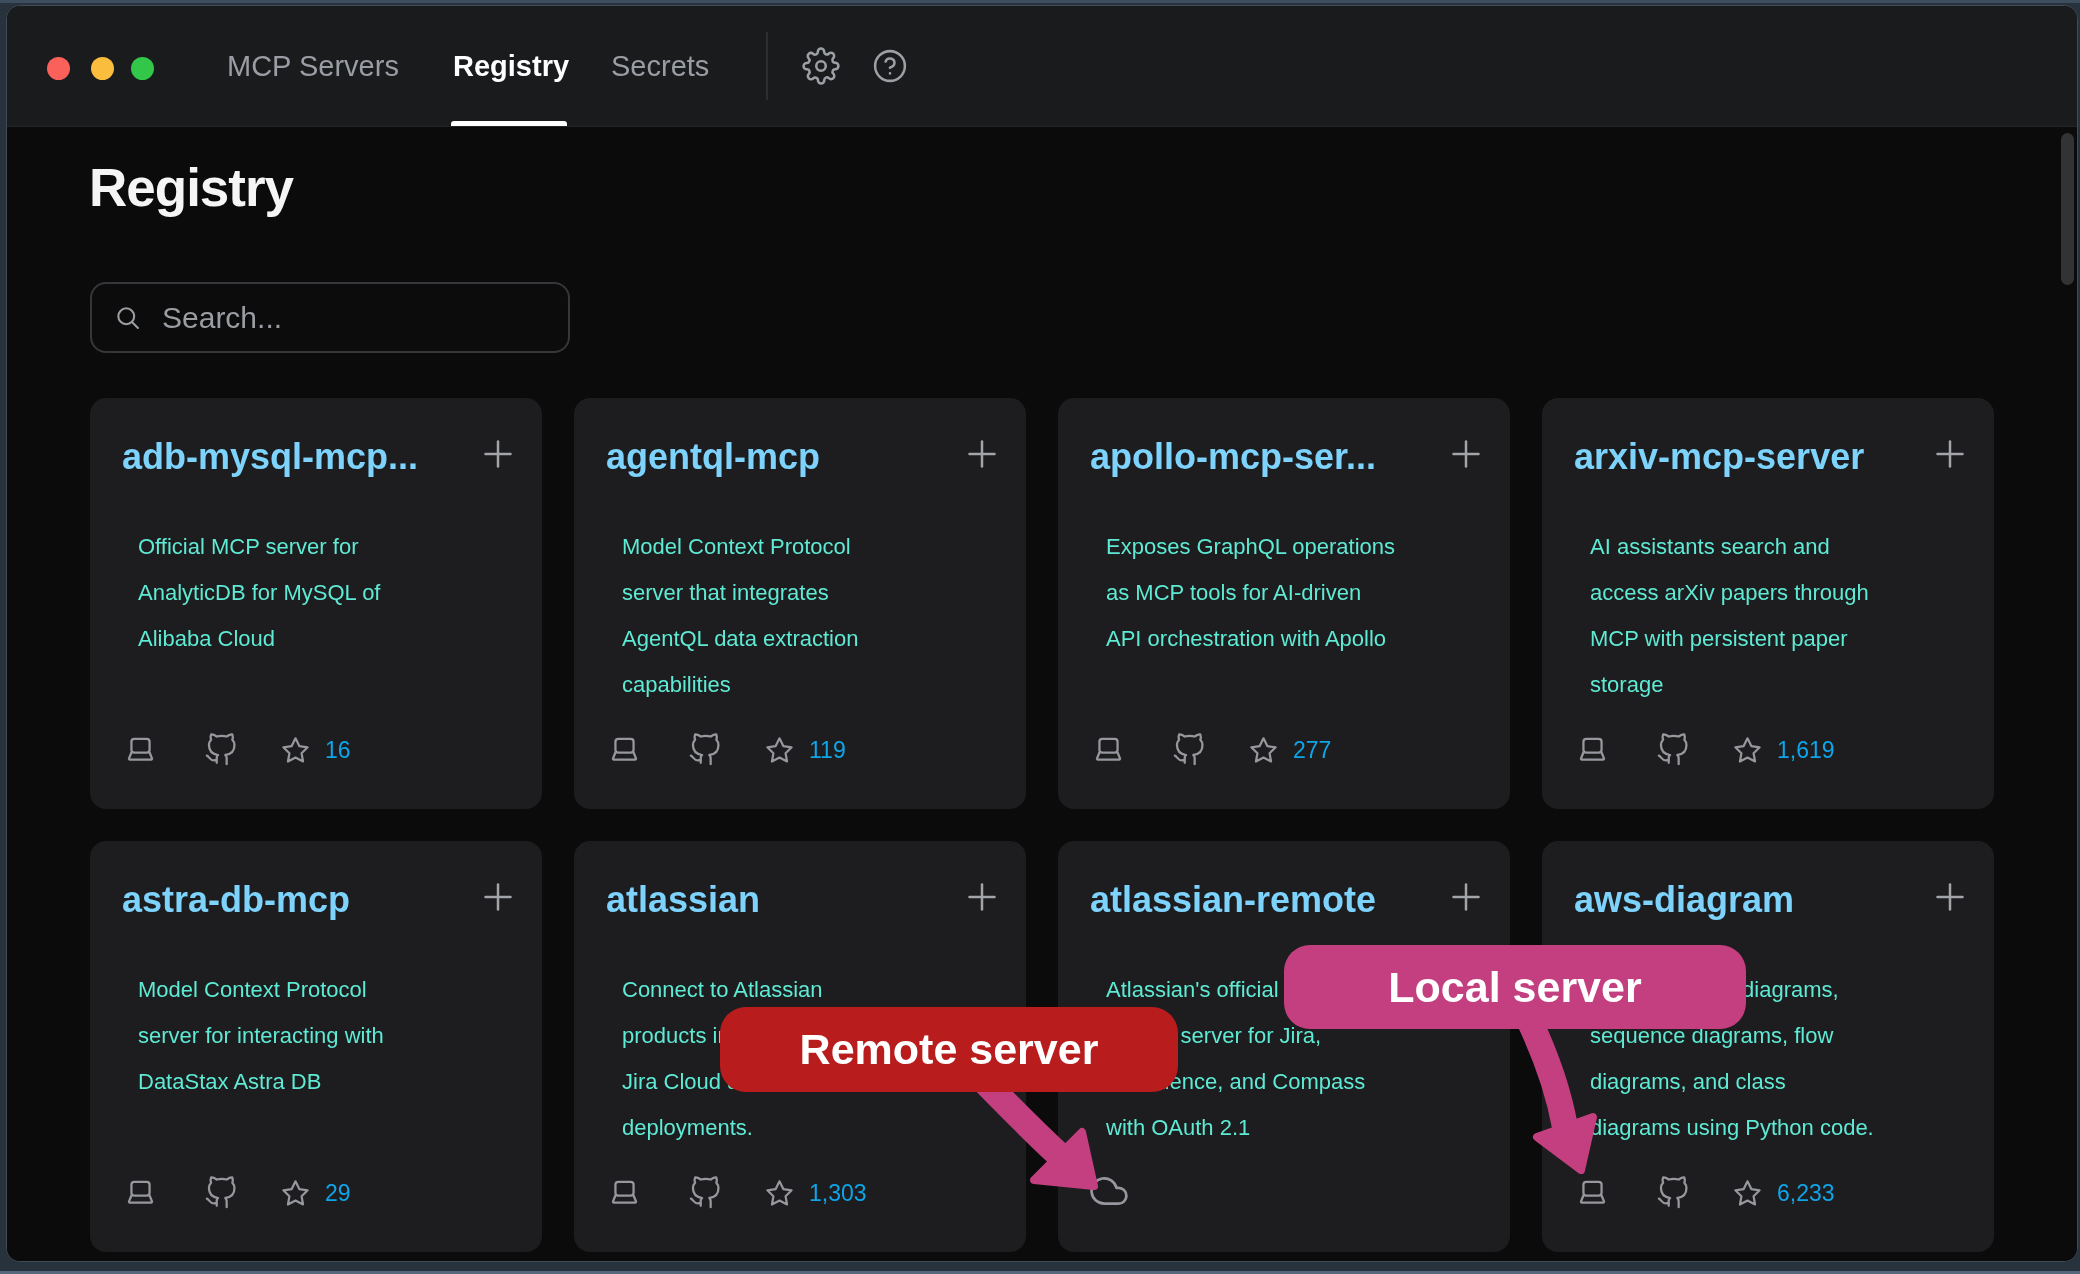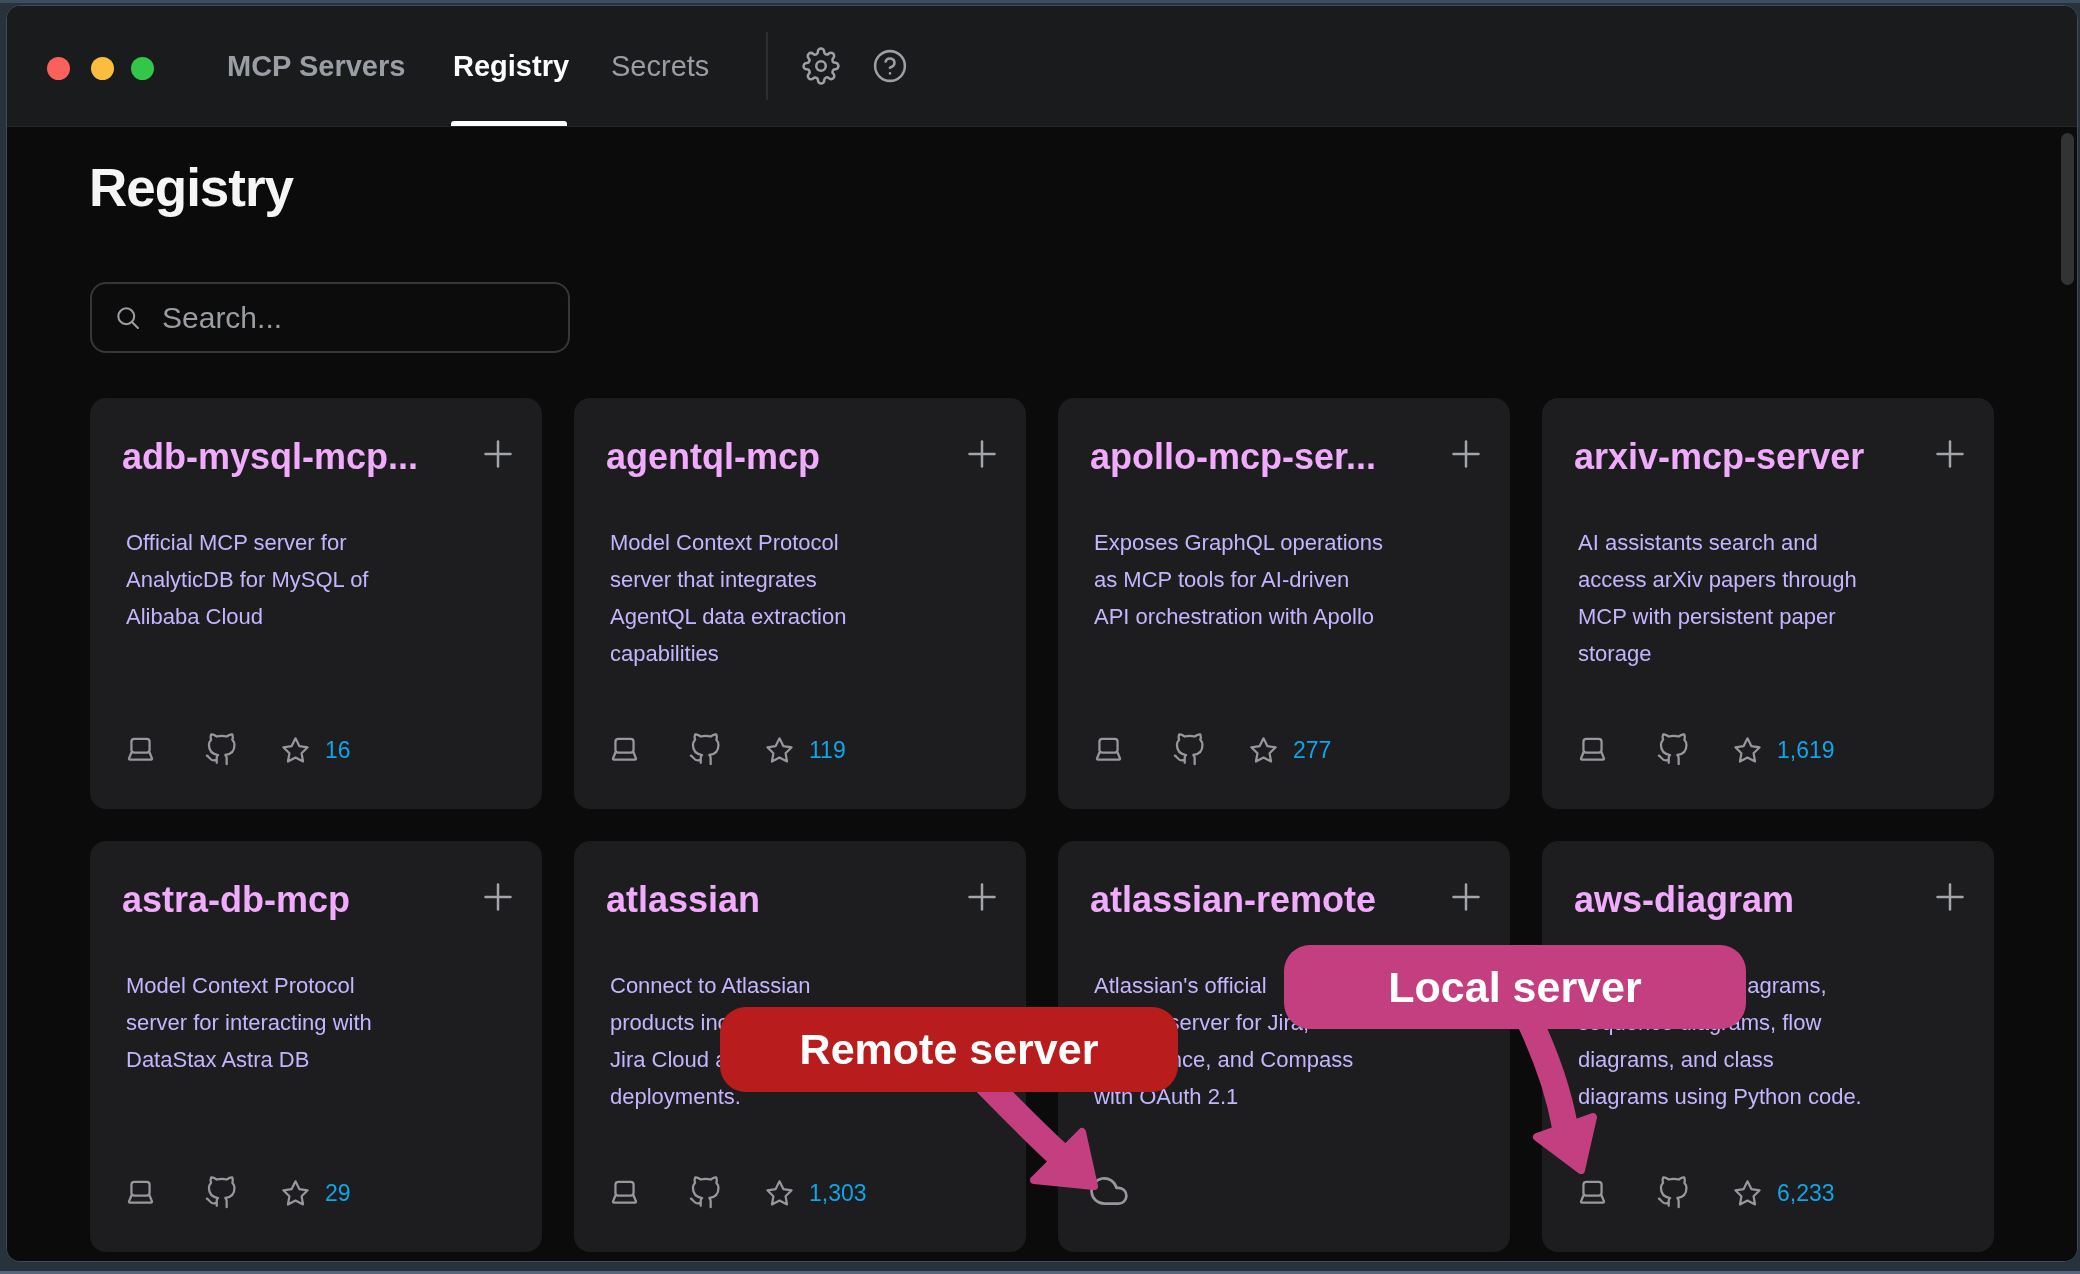--- a/index.html
+++ b/index.html
@@ -13,21 +13,21 @@
 
   
   .titlebar{position:relative;height:120px;background:#1a1b1d;border-bottom:1px solid #232426;}
   .traffic{position:absolute;top:51px;width:23px;height:23px;border-radius:50%;}
   .t-red{left:40px;background:#f9615a;}
   .t-yellow{left:84px;background:#fbbd3d;}
   .t-green{left:124px;background:#32c748;}
   .tab{position:absolute;top:0;height:120px;line-height:120px;font-size:29px;color:#9a9da3;
        background:none;border:none;padding:0;cursor:default;font-family:inherit;}
   .tab.active{color:#ffffff;font-weight:600;}
-  .tab-mcp{left:220px;font-weight:bold;}
+  .tab-mcp{left:220px;}
   .tab-registry{left:446px;}
   .tab-secrets{left:604px;}
   .tab-underline{position:absolute;left:444px;bottom:0;width:116px;height:5px;background:#ffffff;border-radius:3px 3px 0 0;}
   .hdr-divider{position:absolute;left:759px;top:26px;width:2px;height:68px;background:#2c2e31;}
   .hdr-icon-btn{position:absolute;top:41px;width:38px;height:38px;background:none;border:none;padding:0;color:#9c9fa4;cursor:default;}
   .btn-gear{left:795px;}
   .btn-help{left:864px;}
   .hdr-icon-btn svg{width:38px;height:38px;}
 
   
@@ -36,26 +36,26 @@
   .searchbox{position:absolute;left:83px;top:155px;width:480px;height:71px;border:2px solid #35373a;border-radius:16px;
              box-sizing:border-box;display:flex;align-items:center;padding:0 0 0 22px;background:#0c0c0d;}
   .searchbox svg{width:28px;height:28px;color:#9a9da2;flex:0 0 auto;}
   .searchbox input{flex:1;margin-left:18px;background:transparent;border:none;outline:none;
                    font-size:30px;color:#e8e8ea;font-family:inherit;}
   .searchbox input::placeholder{color:#9a9da2;opacity:1;}
 
   .grid{position:absolute;left:83px;top:271px;display:grid;grid-template-columns:repeat(4,452px);
         grid-auto-rows:411px;column-gap:32px;row-gap:32px;}
   .card{position:relative;background:#1d1d1f;border-radius:16px;}
-  .card-title{position:absolute;left:32px;top:38px;max-width:356px;font-size:36px;font-weight:700;color:#f0abfc;
+  .card-title{position:absolute;left:32px;top:38px;max-width:356px;font-size:36px;font-weight:700;color:#7dd3fc;
               white-space:nowrap;overflow:hidden;text-align:right;}
   .plus-btn{position:absolute;right:24px;top:36px;width:40px;height:40px;background:none;border:none;padding:0;color:#a2a5a9;cursor:default;}
   .plus-btn svg{width:40px;height:40px;}
-  .card-desc{position:absolute;left:36px;top:126px;width:394px;font-size:22px;line-height:37px;
-             color:#c4b5fd;white-space:pre-line;}
+  .card-desc{position:absolute;left:48px;top:126px;width:394px;font-size:22px;line-height:46px;
+             color:#5eead4;white-space:pre-line;}
   .card-footer{position:absolute;left:32px;bottom:42px;display:flex;align-items:center;color:#96989d;}
   .card-footer .ic{width:34px;height:34px;}
   .ic-laptop{width:37px !important;}
   .gap-gh{margin-left:45px;}
   .gap-star{margin-left:42px;}
   .star-count{margin-left:14px;font-size:23px;color:#0ea5e9;}
 
   
   .callout{position:absolute;display:flex;align-items:center;justify-content:center;
            border-radius:26px;color:#ffffff;font-size:43px;font-weight:700;z-index:30;text-align:right;}

